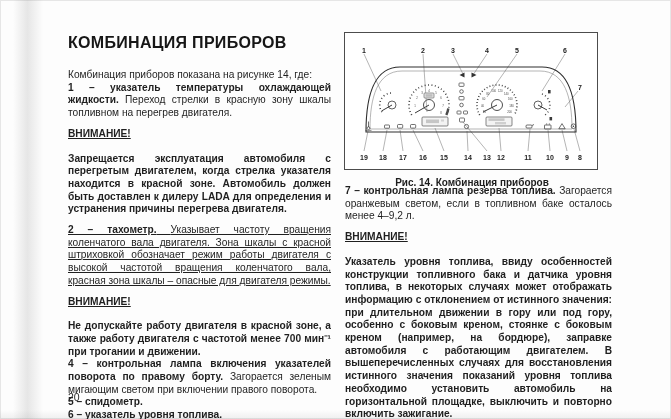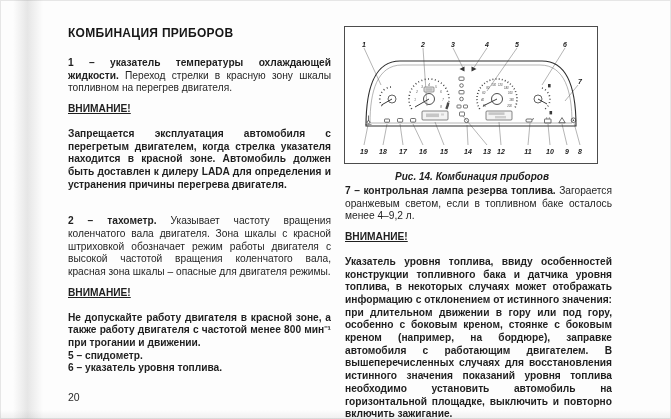--- a/index.html
+++ b/index.html
@@ -13,58 +13,60 @@
     background:linear-gradient(to right,rgba(255,255,255,0),rgba(110,110,110,0.16) 48%,rgba(255,255,255,0));
     pointer-events:none;
   }
   .edge-bottom{
     position:absolute;left:0;bottom:0;width:100%;height:9px;
     background:linear-gradient(to top,rgba(110,110,110,0.10),rgba(255,255,255,0));
     pointer-events:none;
   }
   .col-left{position:absolute;left:68px;top:22px;width:263px;}
   .col-right{position:absolute;left:345px;top:185px;width:267px;}
-  .title{font-size:12px;font-weight:700;letter-spacing:0.3px;margin:4px 0 17px 0;color:#161616;}
+  .title{font-size:16px;font-weight:700;letter-spacing:0.3px;margin:12px 0 17px 0;color:#161616;}
   .t{font-size:10.2px;line-height:12.7px;text-align:justify;margin:0;}
   .t b{font-weight:700;}
   .warn-head{
     font-size:10.2px;line-height:12.7px;font-weight:700;
     text-decoration:underline;margin:8px 0 0 0;
   }
   .warn-body{font-weight:700;margin-top:12px;}
   .bold-line{font-weight:700;}
-  .gap8{margin-top:24px;}
+  .gap8{margin-top:8px;text-decoration:underline;}
   .page-number{position:absolute;left:68px;top:391px;font-size:10.5px;color:#2a2a2a;}
-  .figure{position:absolute;left:344px;top:26px;width:256px;font-style:italic;}
+  .figure{position:absolute;left:344px;top:32px;width:256px;}
   .fig-frame{width:252px;height:136px;border:1px solid #4c4c4c;background:#fff;}
   .fig-frame svg{display:block;}
   .fig-caption{font-size:10px;font-weight:700;text-align:center;margin-top:7px;color:#1d1d1d;}
   svg text.callout{font-family:"Liberation Sans",sans-serif;font-size:7px;font-weight:700;fill:#222;text-anchor:middle;}
   svg text.scale{font-family:"Liberation Sans",sans-serif;font-size:2.8px;fill:#4a4a4a;text-anchor:middle;}
 </style>
 </head>
 <body>
 
 <div class="page">
   <div class="edge-left"></div>
   <div class="edge-bottom"></div>
 
   <div class="col-left">
     <h1 class="title">КОМБИНАЦИЯ ПРИБОРОВ</h1>
 
+    <p class="t">Комбинация приборов показана на рисунке 14, где:</p>
     <p class="t"><b>1 – указатель температуры охлаждающей жидкости.</b> <span>Переход стрелки в красную зону шкалы топливном на перегрев двигателя.</span></p>
 
     <p class="warn-head">ВНИМАНИЕ!</p>
     <p class="t warn-body">Запрещается эксплуатация автомобиля с перегретым двигателем, когда стрелка указателя находится в красной зоне. Автомобиль должен быть доставлен к дилеру LADA для определения и устранения причины перегрева двигателя.</p>
 
     <p class="t gap8"><b>2 – тахометр.</b> <span>Указывает частоту вращения коленчатого вала двигателя. Зона шкалы с красной штриховкой обозначает режим работы двигателя с высокой частотой вращения коленчатого вала, красная зона шкалы – опасные для двигателя режимы.</span></p>
 
     <p class="warn-head">ВНИМАНИЕ!</p>
-    <p class="t warn-body">Не допускайте работу двигателя в красной зоне, а также работу двигателя с частотой менее 800 мин⁻¹ при трогании и движении.</p>
-
+    <p class="t warn-body">Не допускайте работу двигателя в красной зоне, а также работу двигателя с частотой менее 700 мин⁻¹ при трогании и движении.</p>
+
+    <p class="t"><b>4 – контрольная лампа включения указателей поворота по правому борту.</b> <span>Загорается зеленым мигающим светом при включении правого поворота.</span></p>
     <p class="t bold-line">5 – спидометр.</p>
     <p class="t bold-line">6 – указатель уровня топлива.</p>
   </div>
 
   <figure class="figure" style="margin:0">
     <div class="fig-frame">
       <svg viewBox="0 0 252 136" width="252" height="136">
 
         <g stroke="#787878" stroke-width="0.55">
           <line x1="19" y1="21" x2="36" y2="58"></line>

